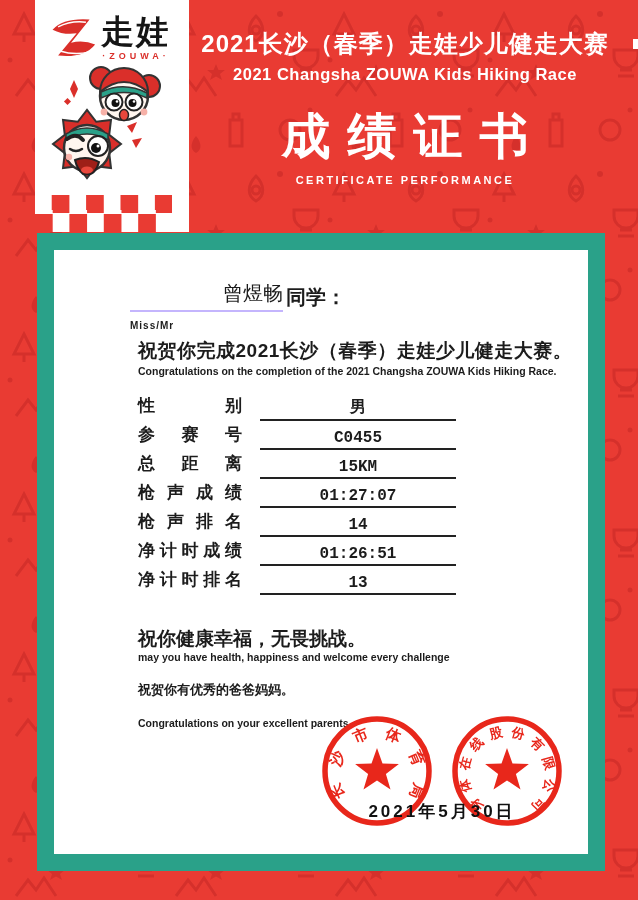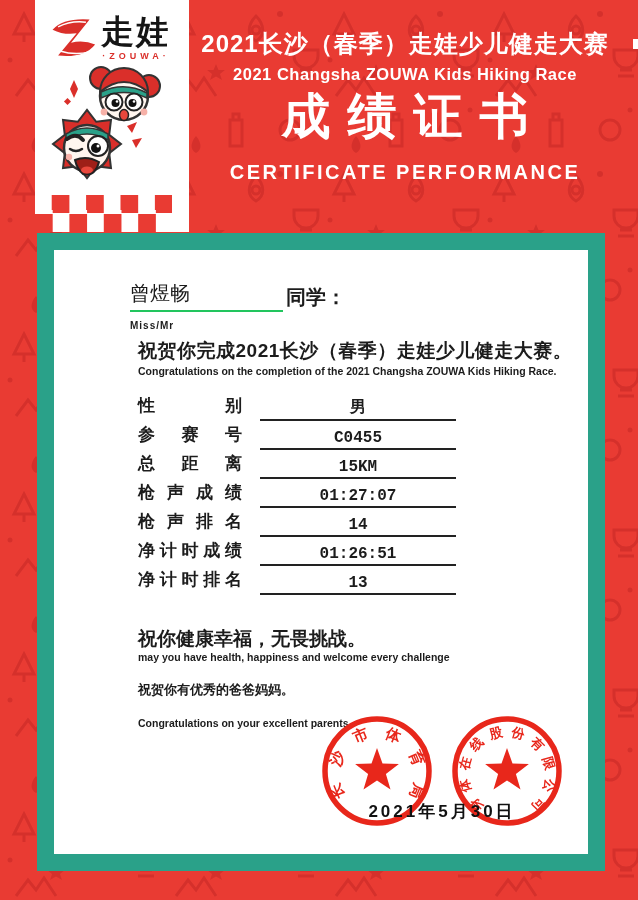--- a/index.html
+++ b/index.html
@@ -22,29 +22,29 @@
   
   .header-block{position:absolute;left:178px;right:6px;top:28px;text-align:center;color:#fff;z-index:2;}
   .title-line{display:flex;align-items:center;justify-content:center;gap:24px;font-size:24px;font-weight:800;letter-spacing:1px;white-space:nowrap;}
   .title-deco{position:relative;width:15px;height:26px;flex:0 0 auto;}
   .title-deco i{position:absolute;background:#fff;display:block;}
   .title-deco .sq1{left:0;top:2px;width:6px;height:6px;}
   .title-deco .sq2{left:5px;top:8px;width:10px;height:10px;}
   .title-deco .sq3{left:0;top:18px;width:6px;height:6px;}
   .title-deco.right{transform:scaleX(-1);}
   .subtitle{font-size:16.5px;font-weight:700;margin-top:5px;letter-spacing:0.5px;}
-  .cert-title{font-size:49px;font-weight:900;letter-spacing:17px;text-indent:17px;white-space:nowrap;}
-  .cert-sub{margin-top:11px;font-size:20px;font-weight:800;letter-spacing:2.5px;}
+  .cert-title{margin-top:20px;font-size:49px;font-weight:900;letter-spacing:17px;text-indent:17px;white-space:nowrap;}
+  .cert-sub{margin-top:4px;font-size:11px;font-weight:800;letter-spacing:2.5px;}
 
   
   .cert-frame{position:absolute;left:37px;top:233px;width:568px;height:638px;background:#2aa189;box-sizing:border-box;padding:17px;z-index:2;}
   .cert-inner{position:relative;width:100%;height:100%;background:#ffffff;color:#1c1c1c;}
 
   .name-row{position:absolute;left:76px;top:30px;display:flex;align-items:flex-end;}
-  .name-underline{width:153px;border-bottom:2px solid #22c55e;text-align:left;
+  .name-underline{width:153px;border-bottom:2px solid #c4b5fd;text-align:right;
     font-family:"DejaVu Serif","Liberation Serif",serif;font-size:20px;padding-bottom:3px;}
   .tongxue{font-size:20px;font-weight:800;margin-left:3px;padding-bottom:1px;}
   .missmr{position:absolute;left:76px;top:70px;font-size:10px;font-weight:800;letter-spacing:1px;}
 
   .congrats-cn{position:absolute;left:84px;top:88px;font-size:19px;font-weight:800;letter-spacing:0.5px;white-space:nowrap;}
   .congrats-en{position:absolute;left:84px;top:115px;font-size:10.5px;font-weight:800;white-space:nowrap;}
 
   .fields{position:absolute;left:84px;top:142px;width:340px;}
   .field-row{height:29px;display:flex;align-items:flex-end;}
   .field-label{width:104px;font-size:17px;font-weight:800;padding-bottom:4px;}

